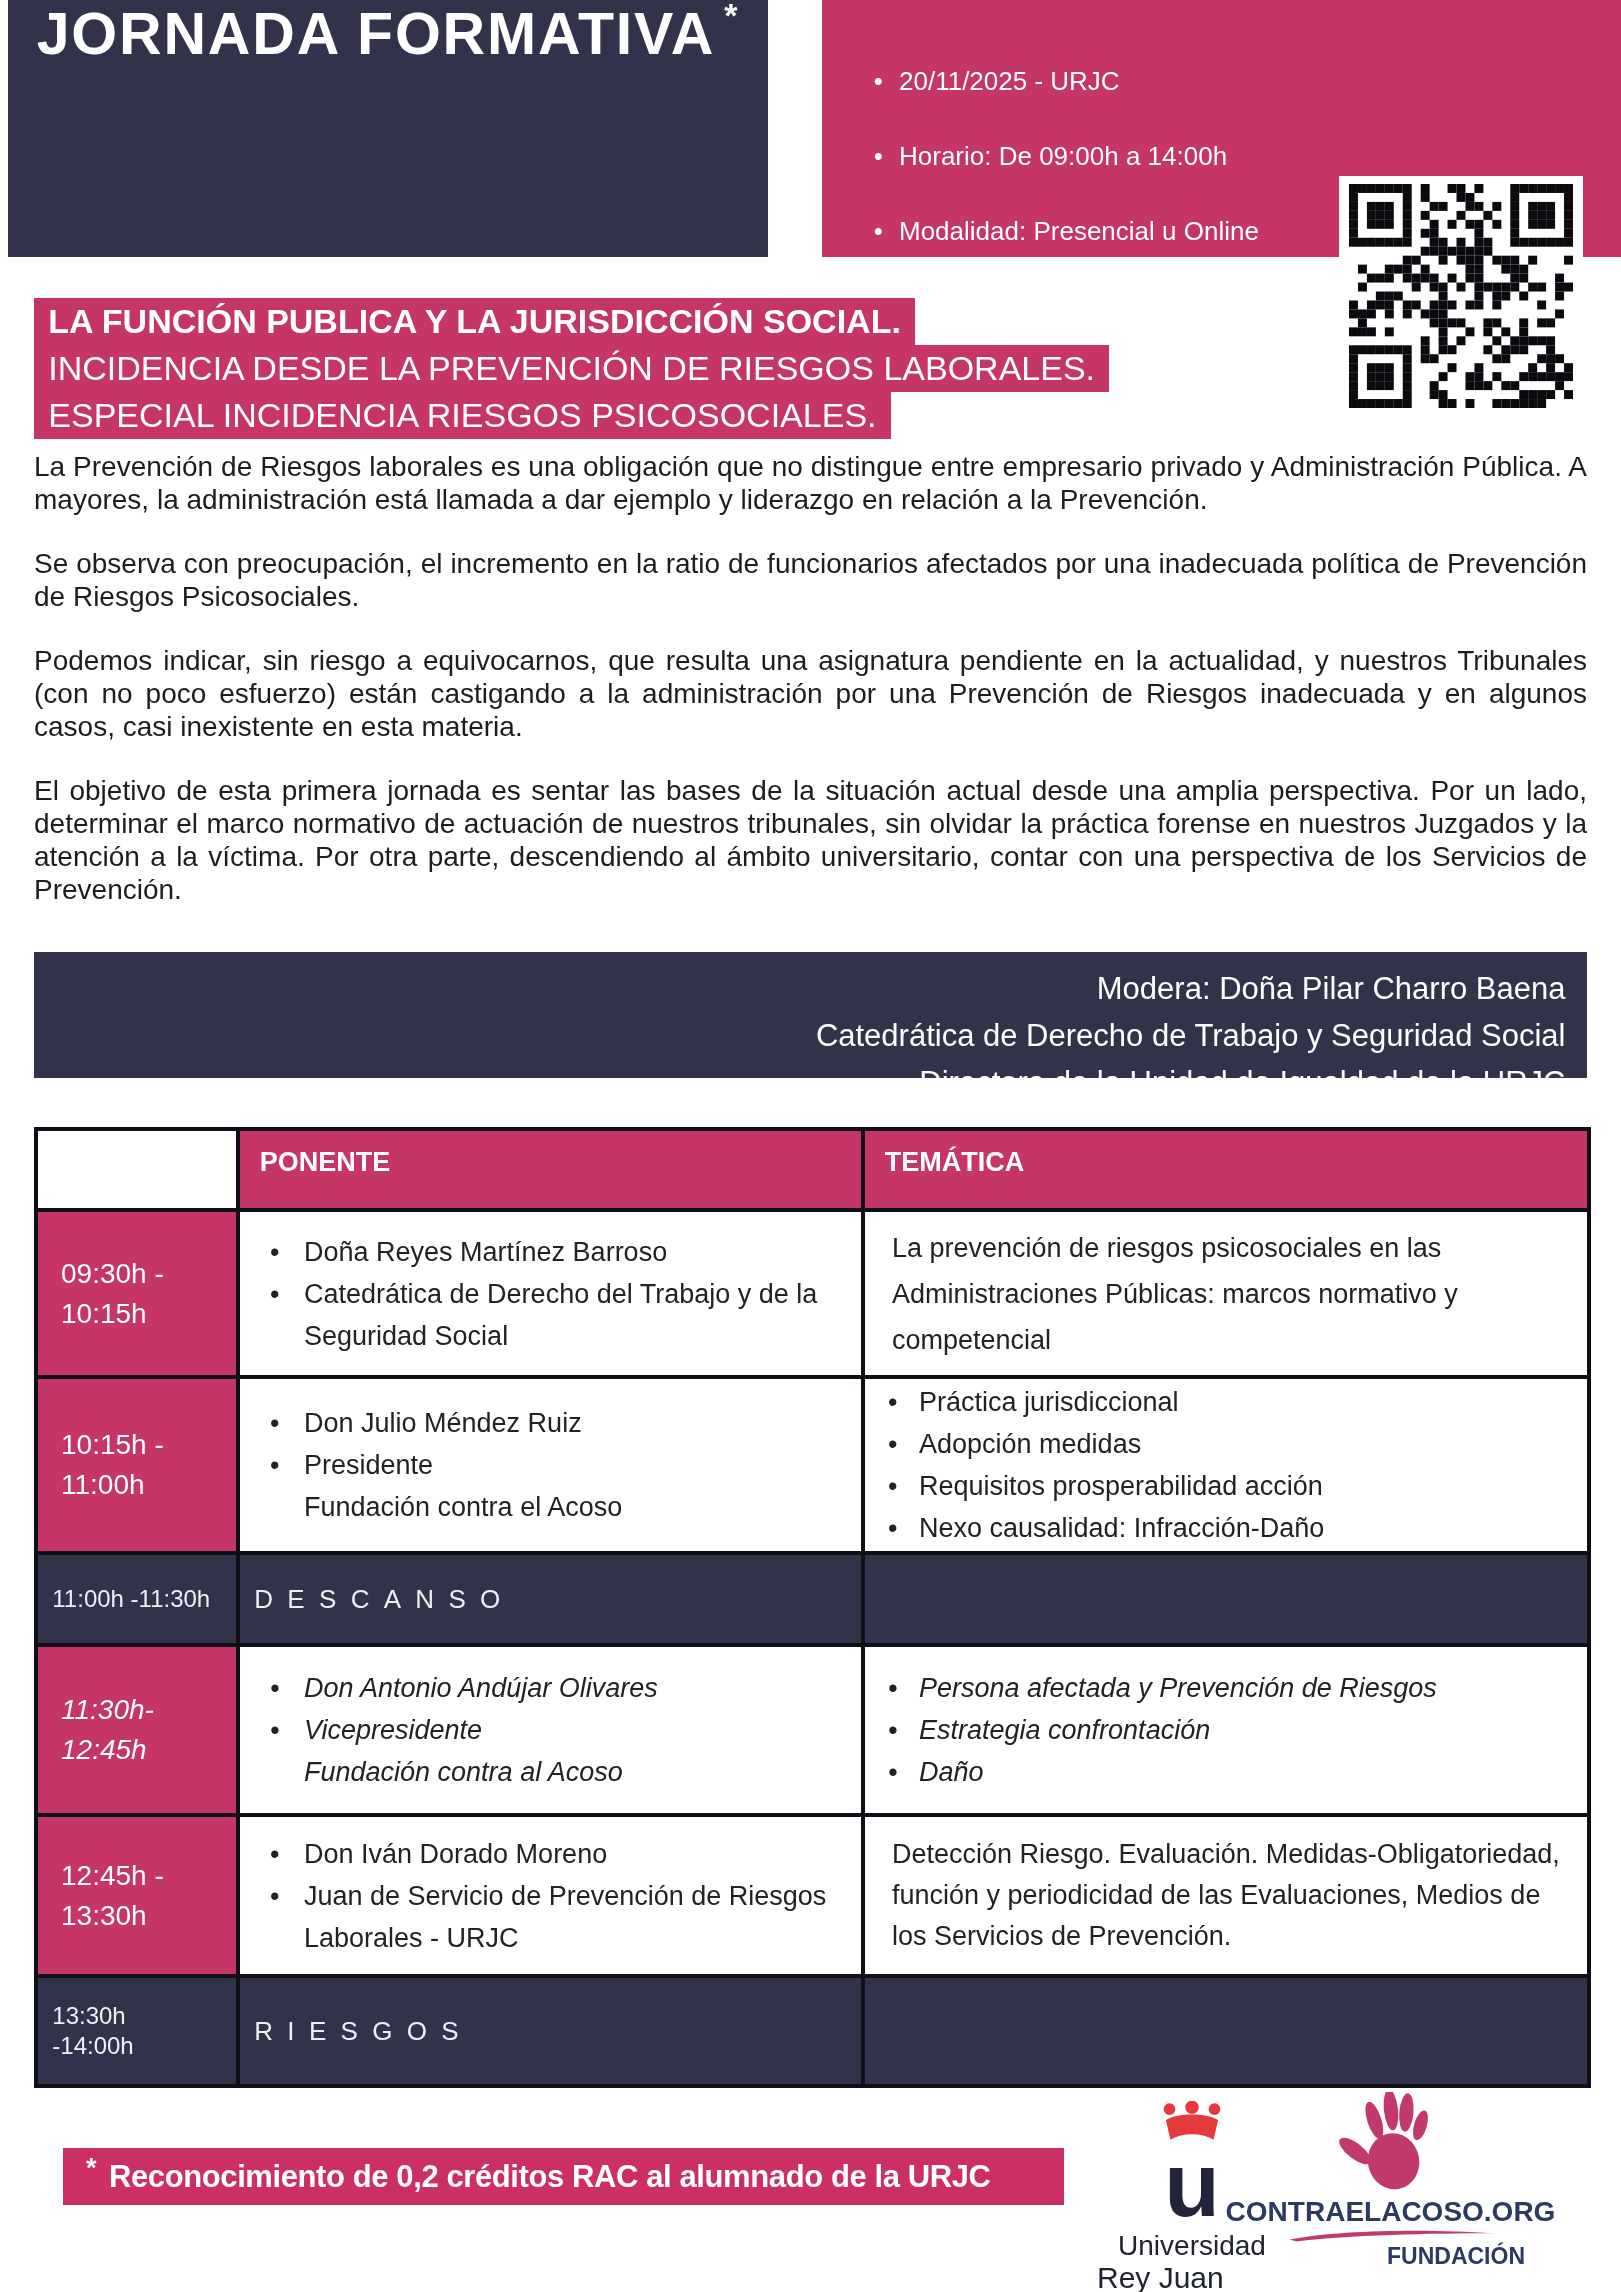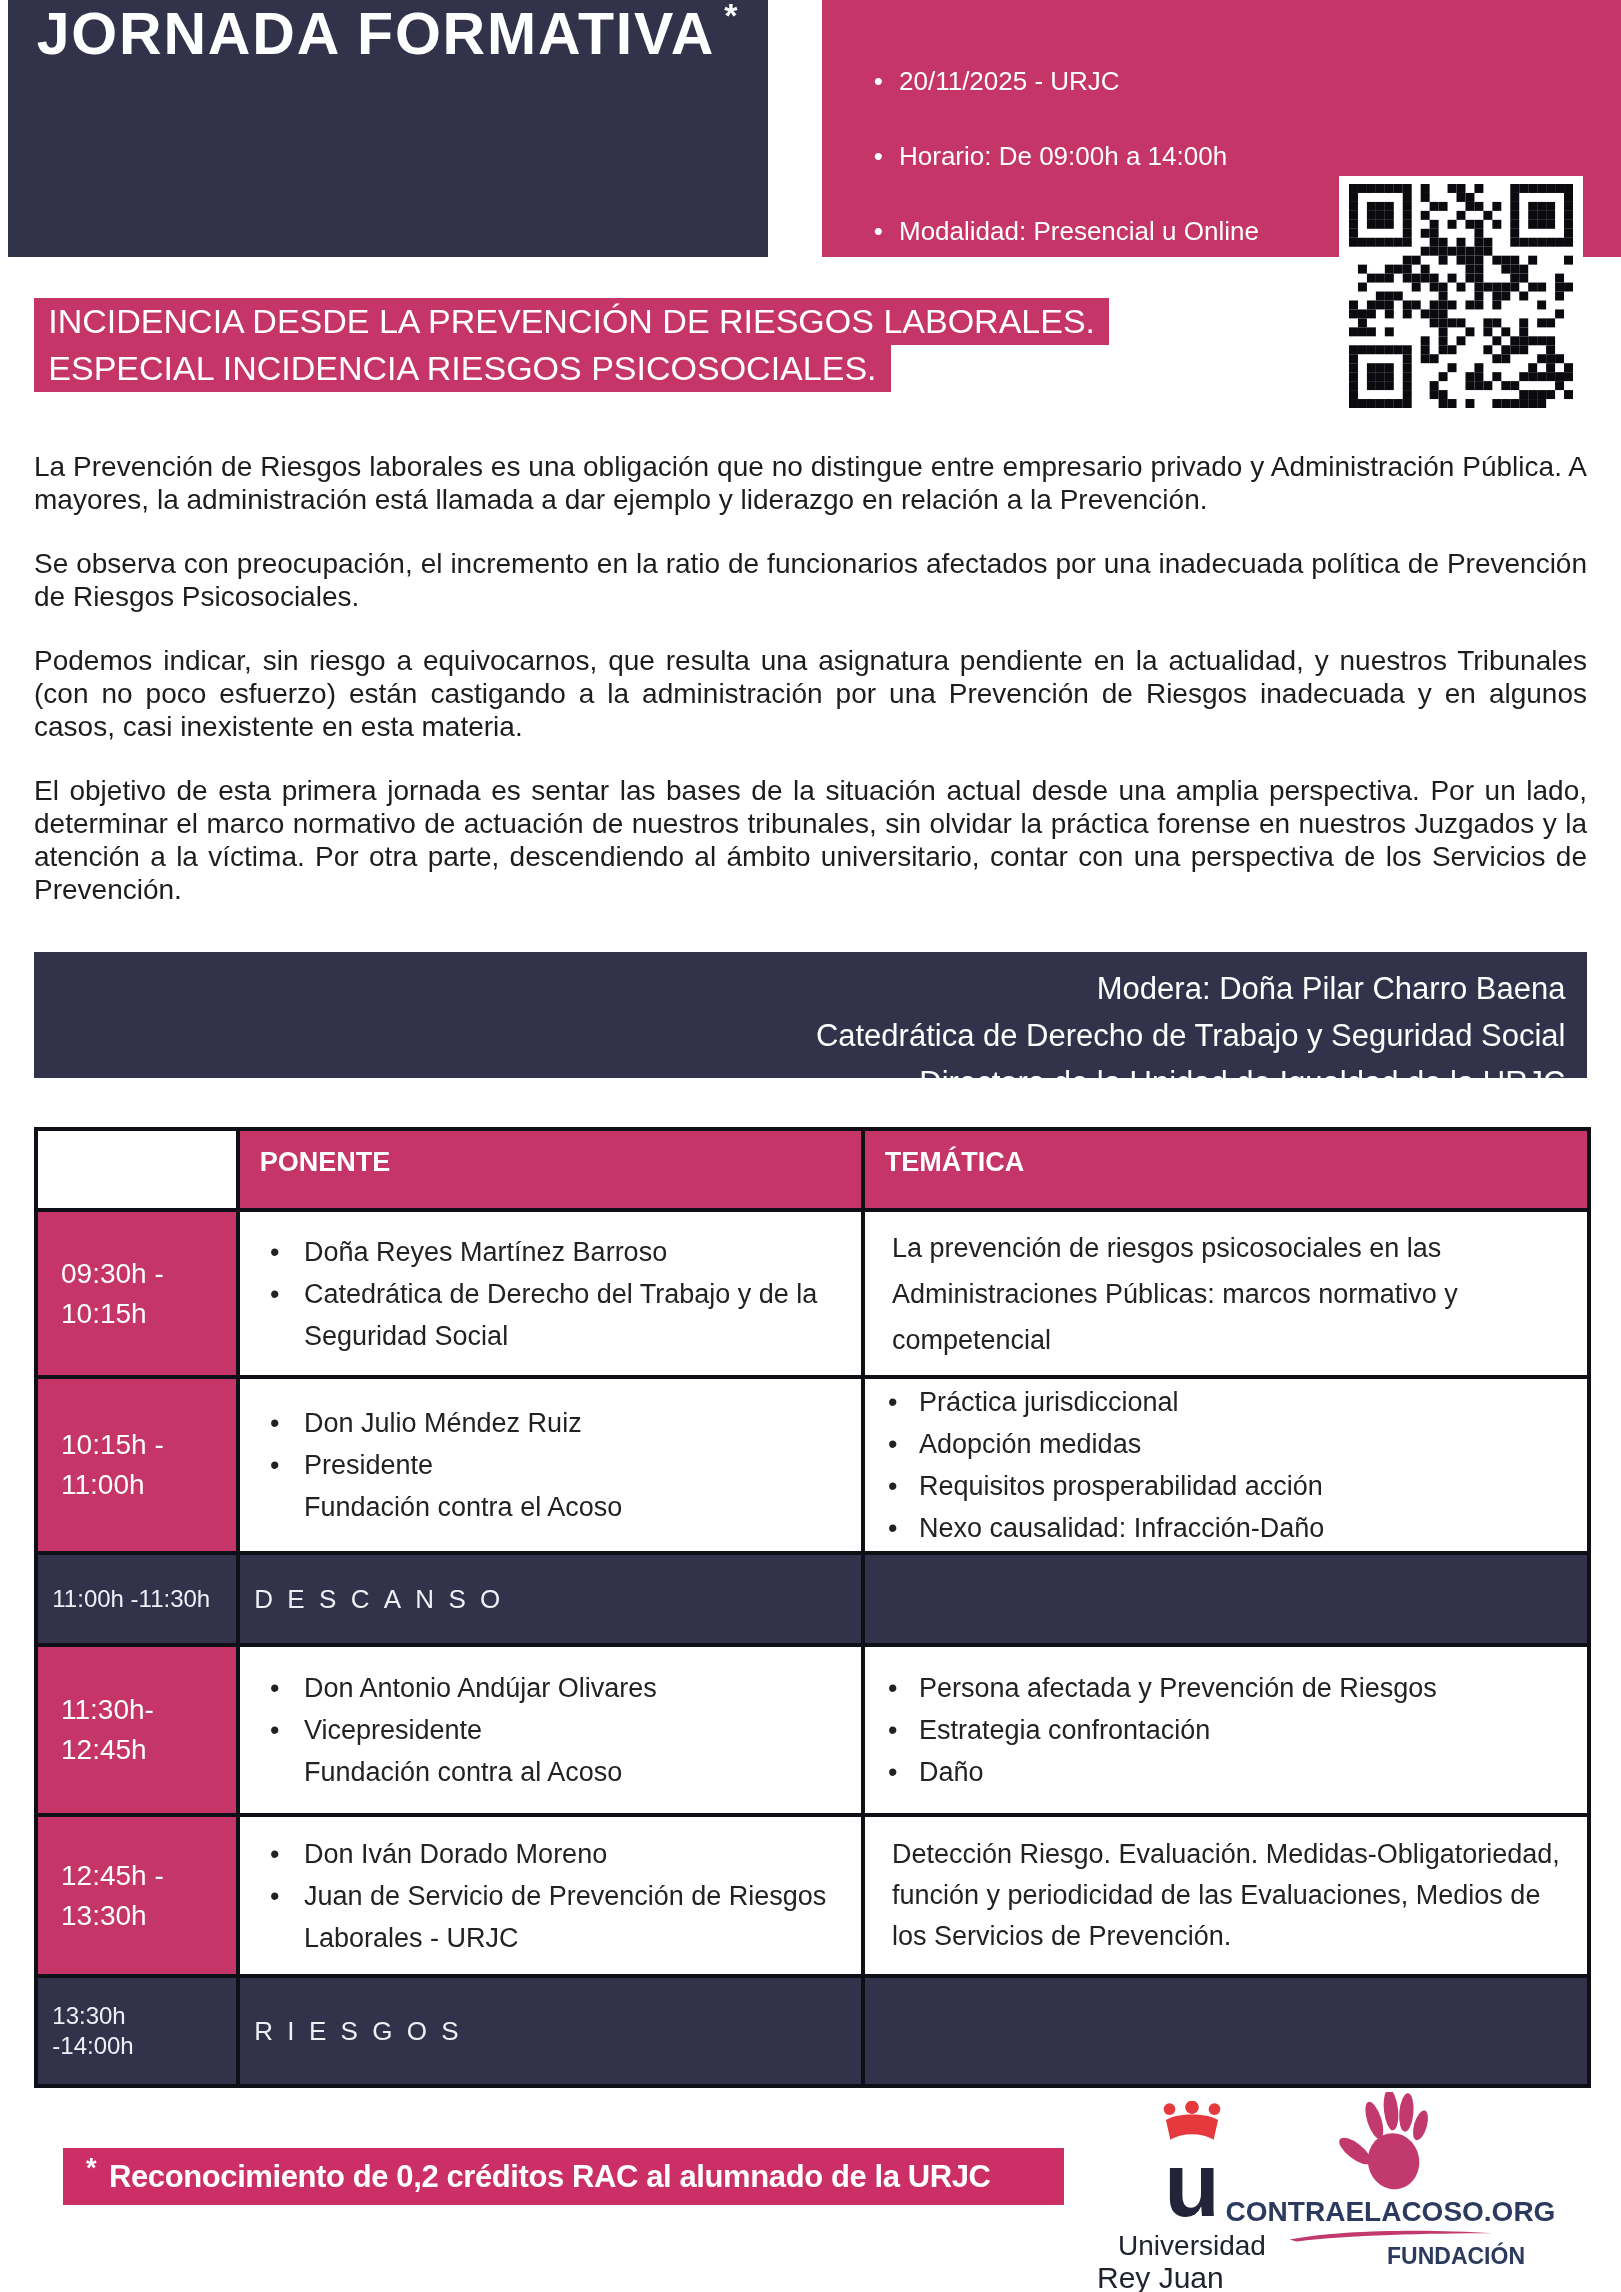--- a/index.html
+++ b/index.html
@@ -43,21 +43,21 @@
     color:#fff;text-align:right;padding:13.4px 21.5px 0 21.5px;font-size:31px;line-height:47px;}
 
   
   table.schedule{position:absolute;left:34px;top:1127px;width:1553px;border-collapse:collapse;table-layout:fixed;}
   table.schedule col.c-time{width:202px;}
   table.schedule col.c-pon{width:625px;}
   table.schedule col.c-tem{width:726px;}
   table.schedule td,table.schedule th{border:4.5px solid var(--border);vertical-align:middle;}
   tr.h-head{height:81px;}
   tr.h-r1{height:152px;} tr.h-r2{height:176px;} tr.h-r3{height:92px;}
-  tr.h-r4{height:170px;} tr.h-r5{height:161px;} tr.h-r6{height:110px;}
+  tr.h-r4{height:170px;font-style:italic;} tr.h-r5{height:161px;} tr.h-r6{height:110px;}
   .cell-head{background:var(--pink);color:#fff;font-size:27px;font-weight:bold;text-align:left;
     vertical-align:top !important;padding:16px 0 0 19.7px;}
   .cell-corner{background:#fff;}
   td.time{background:var(--pink);color:#fff;font-size:28px;line-height:40px;padding-left:23px;}
   td.pon,td.tem{background:#fff;color:#222;font-size:27px;}
   td.pon ul,td.tem ul{list-style:none;}
   td.pon li,td.tem li{position:relative;line-height:42px;}
   td.pon li{padding-left:64px;}  td.pon li::before{content:"•";position:absolute;left:30px;}
   td.tem li{padding-left:54px;}  td.tem li::before{content:"•";position:absolute;left:23px;}
   td.pon .org{line-height:42px;padding-left:64px;}
@@ -397,20 +397,21 @@
           <rect x="170" y="240" width="10" height="10"></rect>
           <rect x="180" y="240" width="10" height="10"></rect>
           <rect x="190" y="240" width="10" height="10"></rect>
           <rect x="200" y="240" width="10" height="10"></rect>
           <rect x="210" y="240" width="10" height="10"></rect>
         </g>
       </svg>
   </div>
 
   <div class="title-block">
+    <span class="hl bold">LA FUNCIÓN PUBLICA Y LA JURISDICCIÓN SOCIAL.</span>
     <span class="hl">INCIDENCIA DESDE LA PREVENCIÓN DE RIESGOS LABORALES.</span>
     <span class="hl">ESPECIAL INCIDENCIA RIESGOS PSICOSOCIALES.</span>
   </div>
 
   <div class="paragraphs">
     <p>La Prevención de Riesgos laborales es una obligación que no distingue entre empresario privado y Administración Pública. A mayores, la administración está llamada a dar ejemplo y liderazgo en relación a la Prevención.</p>
     <p>Se observa con preocupación, el incremento en la ratio de funcionarios afectados por una inadecuada política de Prevención de Riesgos Psicosociales.</p>
     <p>Podemos indicar, sin riesgo a equivocarnos, que resulta una asignatura pendiente en la actualidad, y nuestros Tribunales (con no poco esfuerzo) están castigando a la administración por una Prevención de Riesgos inadecuada y en algunos casos, casi inexistente en esta materia.</p>
     <p>El objetivo de esta primera jornada es sentar las bases de la situación actual desde una amplia perspectiva. Por un lado, determinar el marco normativo de actuación de nuestros tribunales, sin olvidar la práctica forense en nuestros Juzgados y la atención a la víctima. Por otra parte, descendiendo al ámbito universitario, contar con una perspectiva de los Servicios de Prevención.</p>
   </div>

